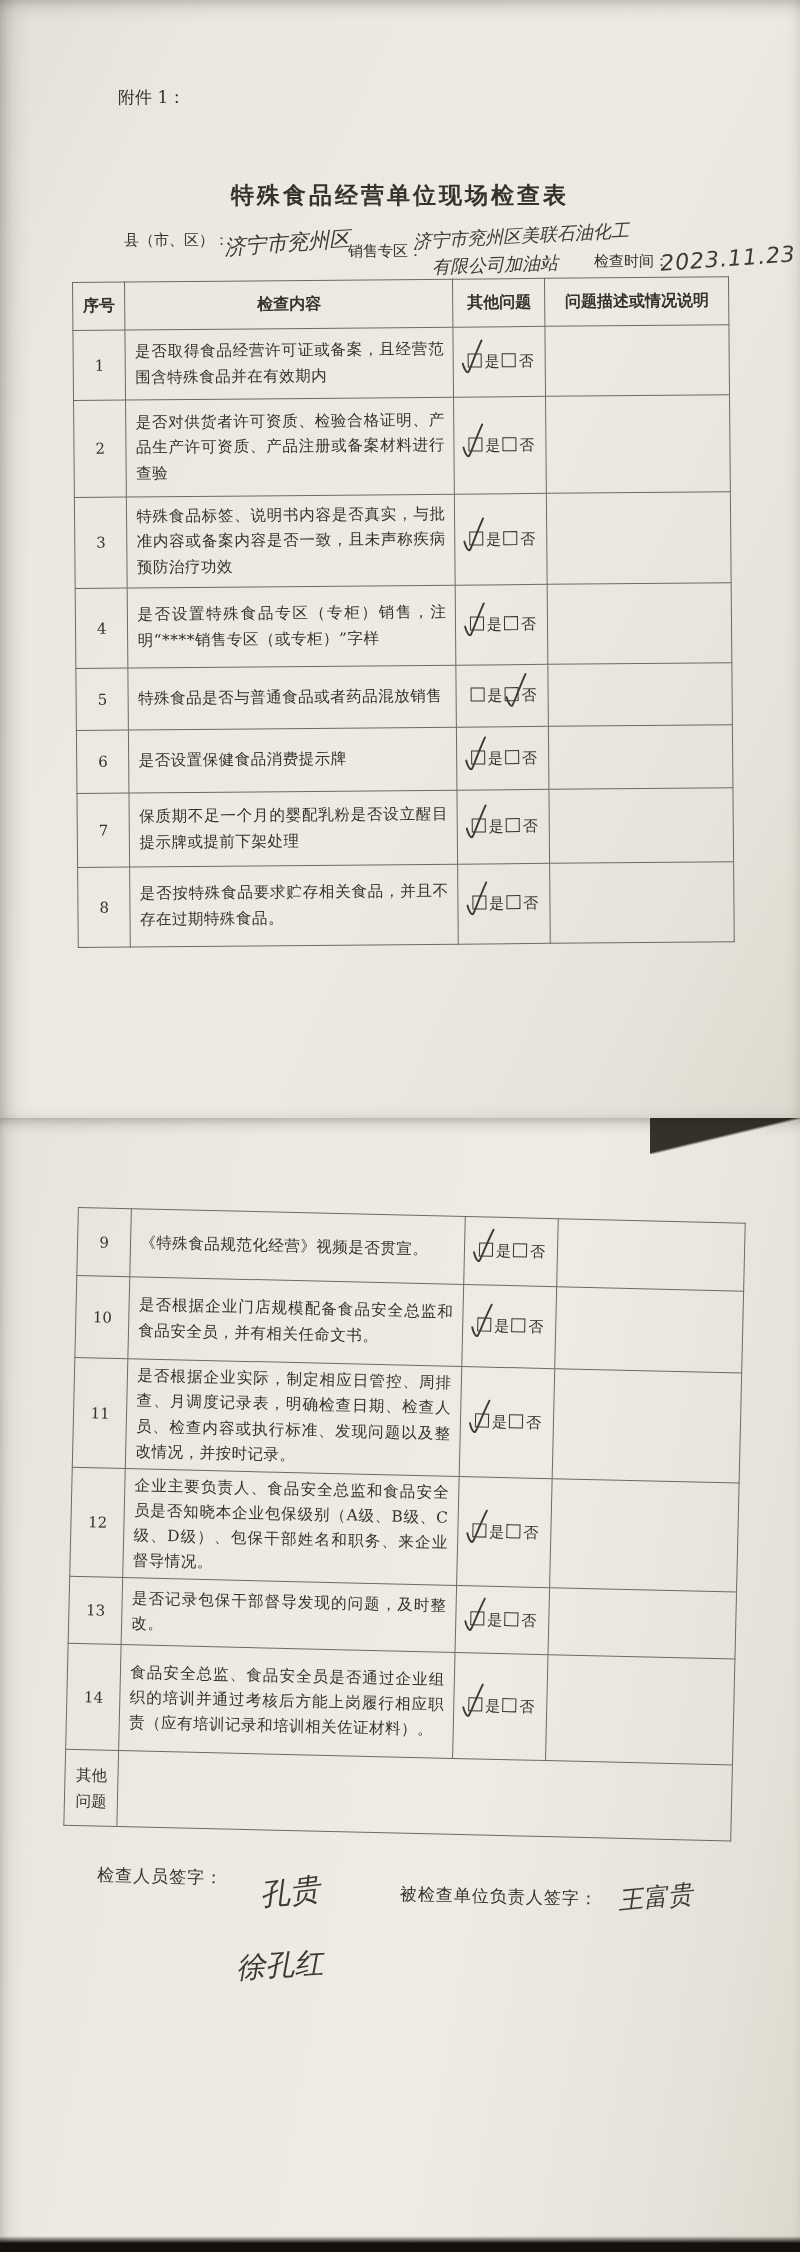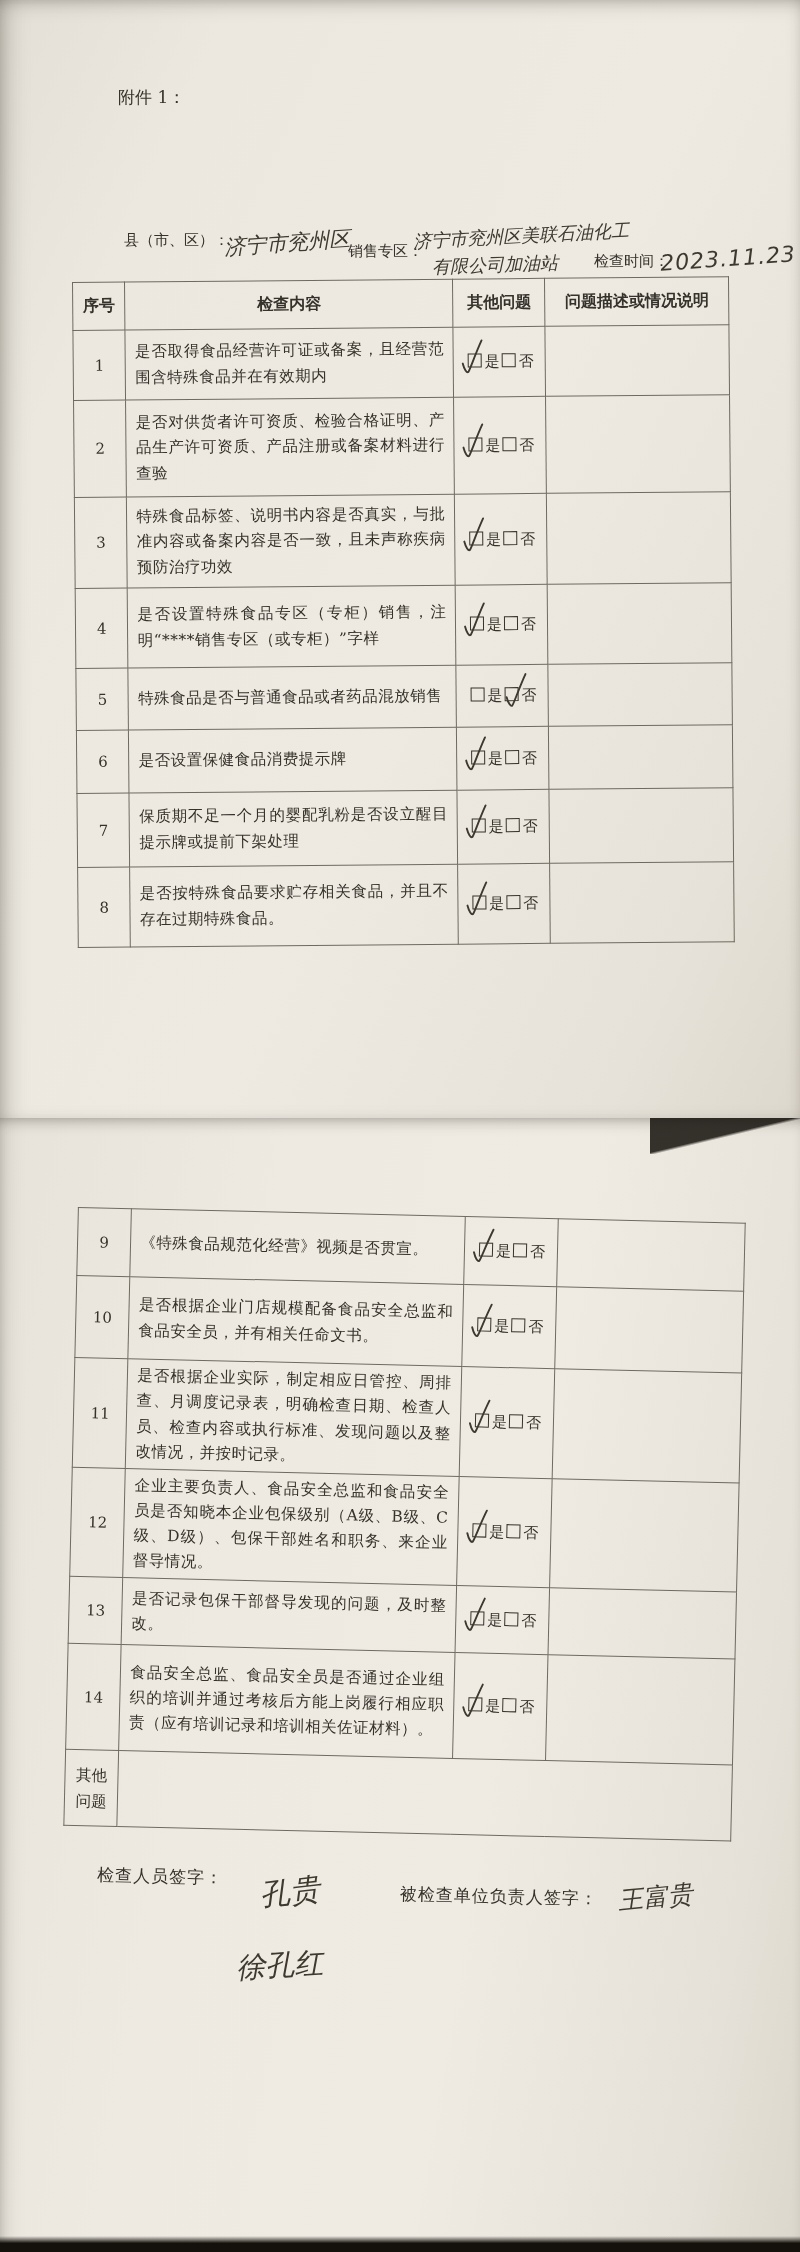--- a/index.html
+++ b/index.html
@@ -54,20 +54,21 @@
   .sig .hw-sig{position:absolute;font-family:"DejaVu Sans","Liberation Sans",sans-serif;
     font-style:italic;color:var(--hw);}
 </style>
 </head>
 <body>
 
 <div id="shot">
 
   <div class="photo" id="photo1">
     <div class="attachment">附件 1：</div>
+    <div class="doc-title">特殊食品经营单位现场检查表</div>
 
     <div class="meta">
       <label style="left:124px;top:231px;">县（市、区）：</label>
       <span class="hw" style="left:224px;top:229px;font-size:21px;transform:rotate(-4deg);">济宁市兖州区</span>
 
       <label style="left:348px;top:242px;">销售专区：</label>
       <span class="hw" style="left:413px;top:224px;font-size:18px;transform:rotate(-3deg);">济宁市兖州区美联石油化工</span>
       <span class="hw" style="left:432px;top:253px;font-size:18px;transform:rotate(-2deg);">有限公司加油站</span>
 
       <label style="left:594px;top:252px;">检查时间：</label>

